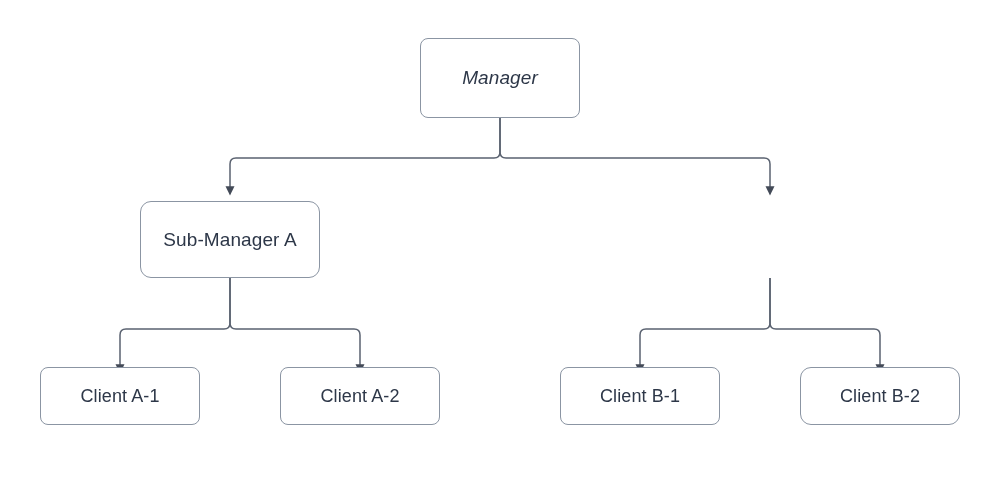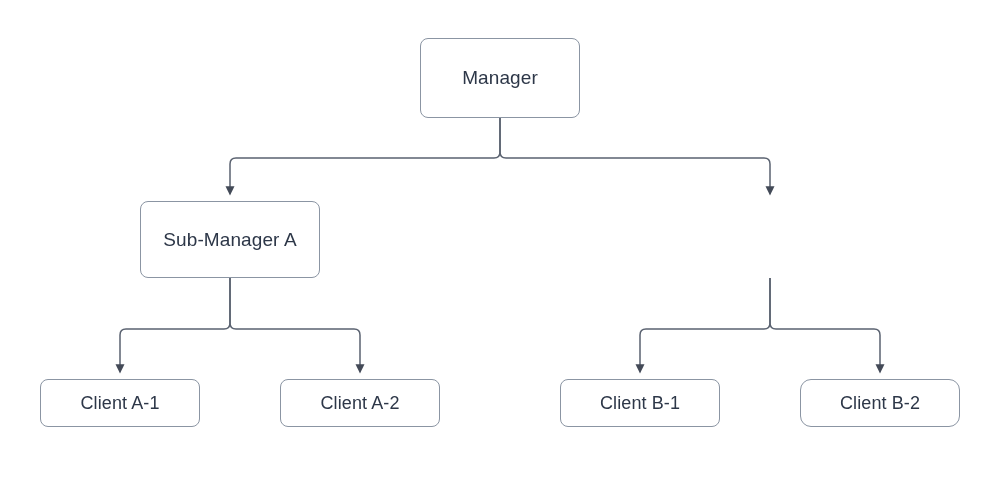--- a/index.html
+++ b/index.html
@@ -46,33 +46,33 @@
     line-height: 1.15;
     letter-spacing: 0.1px;
     white-space: nowrap;
   }
   .node-root {
     left: 420px;
     top: 38px;
     width: 160px;
     height: 80px;
   }
-  .node-root .node-label { font-size: 19px; }
+  .node-root .node-label { font-size: 19px; font-style: italic; }
   .node-mid {
     top: 201px;
     width: 180px;
     height: 77px;
   }
   .node-mid .node-label { font-size: 19px; }
-  .node-mid-a { left: 140px; }
+  .node-mid-a { left: 140px; border-radius: 11px; }
   .node-mid-b { left: 680px; }
   .node-leaf {
-    top: 379px;
+    top: 367px;
     width: 160px;
-    height: 48px;
+    height: 58px;
   }
   .node-leaf .node-label { font-size: 18px; }
   .node-leaf-a1 { left: 40px; }
   .node-leaf-a2 { left: 280px; }
   .node-leaf-b1 { left: 560px; }
   .node-leaf-b2 { left: 800px; border-radius: 11px; }
 </style>
 </head>
 <body>
 

